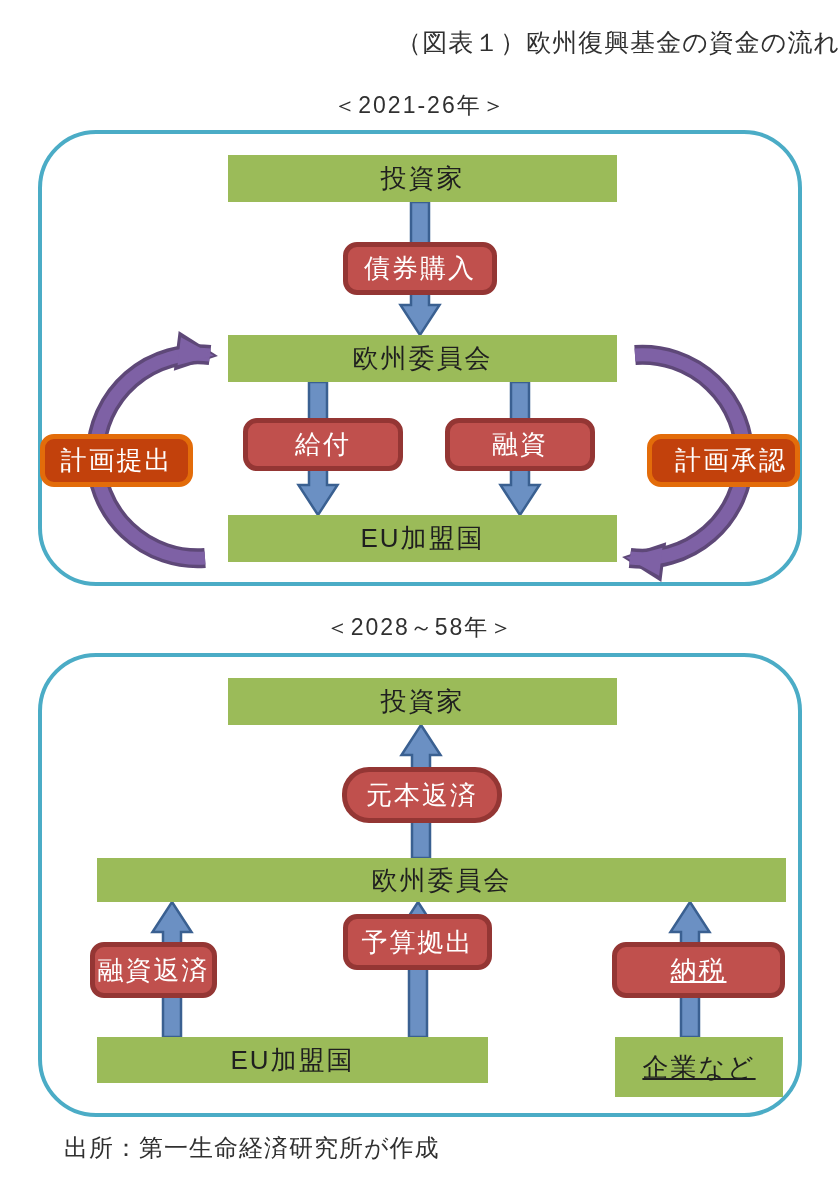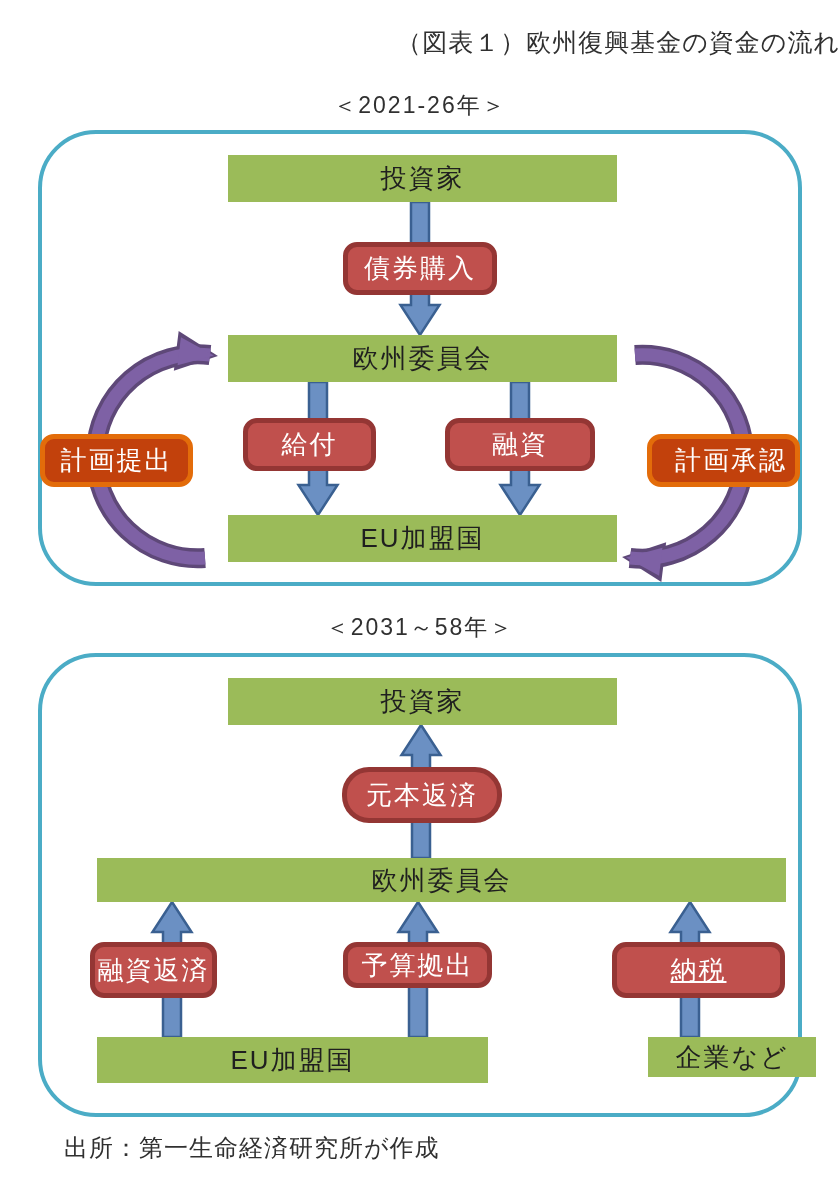--- a/index.html
+++ b/index.html
@@ -38,21 +38,21 @@
   }
 </style>
 </head>
 <body>
 
 <div class="stage">
 
   <div class="title">（図表１）欧州復興基金の資金の流れ</div>
 
   <div class="subtitle" style="top:90px;">＜2021-26年＞</div>
-  <div class="subtitle" style="top:612px;">＜2031～58年＞</div>
+  <div class="subtitle" style="top:612px;">＜2028～58年＞</div>
 
   <div class="panel" style="left:38px;top:130px;width:764px;height:456px;"></div>
   <div class="panel" style="left:38px;top:653px;width:764px;height:464px;"></div>
 
   <svg class="arrow-layer" viewBox="0 0 840 1177">
     <defs>
       <marker id="phD" markerUnits="userSpaceOnUse" markerWidth="52" markerHeight="52" refX="38" refY="26" orient="auto">
         <path d="M4,6 L46,26 L4,46 z" fill="#5E4878"></path>
       </marker>
       <marker id="phM" markerUnits="userSpaceOnUse" markerWidth="52" markerHeight="52" refX="40" refY="26" orient="auto">
@@ -76,29 +76,29 @@
     <polygon points="421,725 440.5,755 430,755 430,858 412,858 412,755 401.5,755" fill="#6B90C3" stroke="#3A6091" stroke-width="2.5"></polygon>
     <polygon points="172,902 191.5,932 181,932 181,1037 163,1037 163,932 152.5,932" fill="#6B90C3" stroke="#3A6091" stroke-width="2.5"></polygon>
     <polygon points="418,902 437.5,932 427,932 427,1037 409,1037 409,932 398.5,932" fill="#6B90C3" stroke="#3A6091" stroke-width="2.5"></polygon>
     <polygon points="690,902 709.5,932 699,932 699,1037 681,1037 681,932 670.5,932" fill="#6B90C3" stroke="#3A6091" stroke-width="2.5"></polygon>
   </svg>
 
   <div class="bar" style="left:228px;top:155px;width:389px;height:47px;">投資家</div>
   <div class="rbox" style="left:343px;top:242px;width:154px;height:53px;">債券購入</div>
   <div class="bar" style="left:228px;top:335px;width:389px;height:47px;">欧州委員会</div>
   <div class="obox" style="left:40px;top:418px;width:153px;height:53px;">計画提出</div>
-  <div class="rbox" style="left:243px;top:418px;width:133px;height:53px;">給付</div>
+  <div class="rbox" style="left:243px;top:418px;width:160px;height:53px;">給付</div>
   <div class="rbox" style="left:445px;top:418px;width:150px;height:53px;">融資</div>
   <div class="obox" style="left:647px;top:418px;width:153px;height:53px;padding-left:15px;">計画承認</div>
   <div class="bar" style="left:228px;top:515px;width:389px;height:47px;">EU加盟国</div>
 
   <div class="bar" style="left:228px;top:678px;width:389px;height:47px;">投資家</div>
   <div class="rbox" style="left:342px;top:767px;width:160px;height:56px;border-radius:27px;">元本返済</div>
   <div class="bar" style="left:97px;top:858px;width:689px;height:44px;">欧州委員会</div>
   <div class="rbox" style="left:90px;top:942px;width:127px;height:56px;">融資返済</div>
-  <div class="rbox" style="left:343px;top:942px;width:149px;height:46px;">予算拠出</div>
+  <div class="rbox" style="left:343px;top:914px;width:149px;height:56px;">予算拠出</div>
   <div class="rbox" style="left:612px;top:942px;width:173px;height:56px;text-decoration:underline;">納税</div>
   <div class="bar" style="left:97px;top:1037px;width:391px;height:46px;">EU加盟国</div>
-  <div class="bar" style="left:648px;top:1037px;width:168px;height:40px;">企業など</div>
+  <div class="bar" style="left:615px;top:1037px;width:168px;height:60px;text-decoration:underline;">企業など</div>
 
   <div class="source">出所：第一生命経済研究所が作成</div>
 
 </div>
 
 </body></html>

